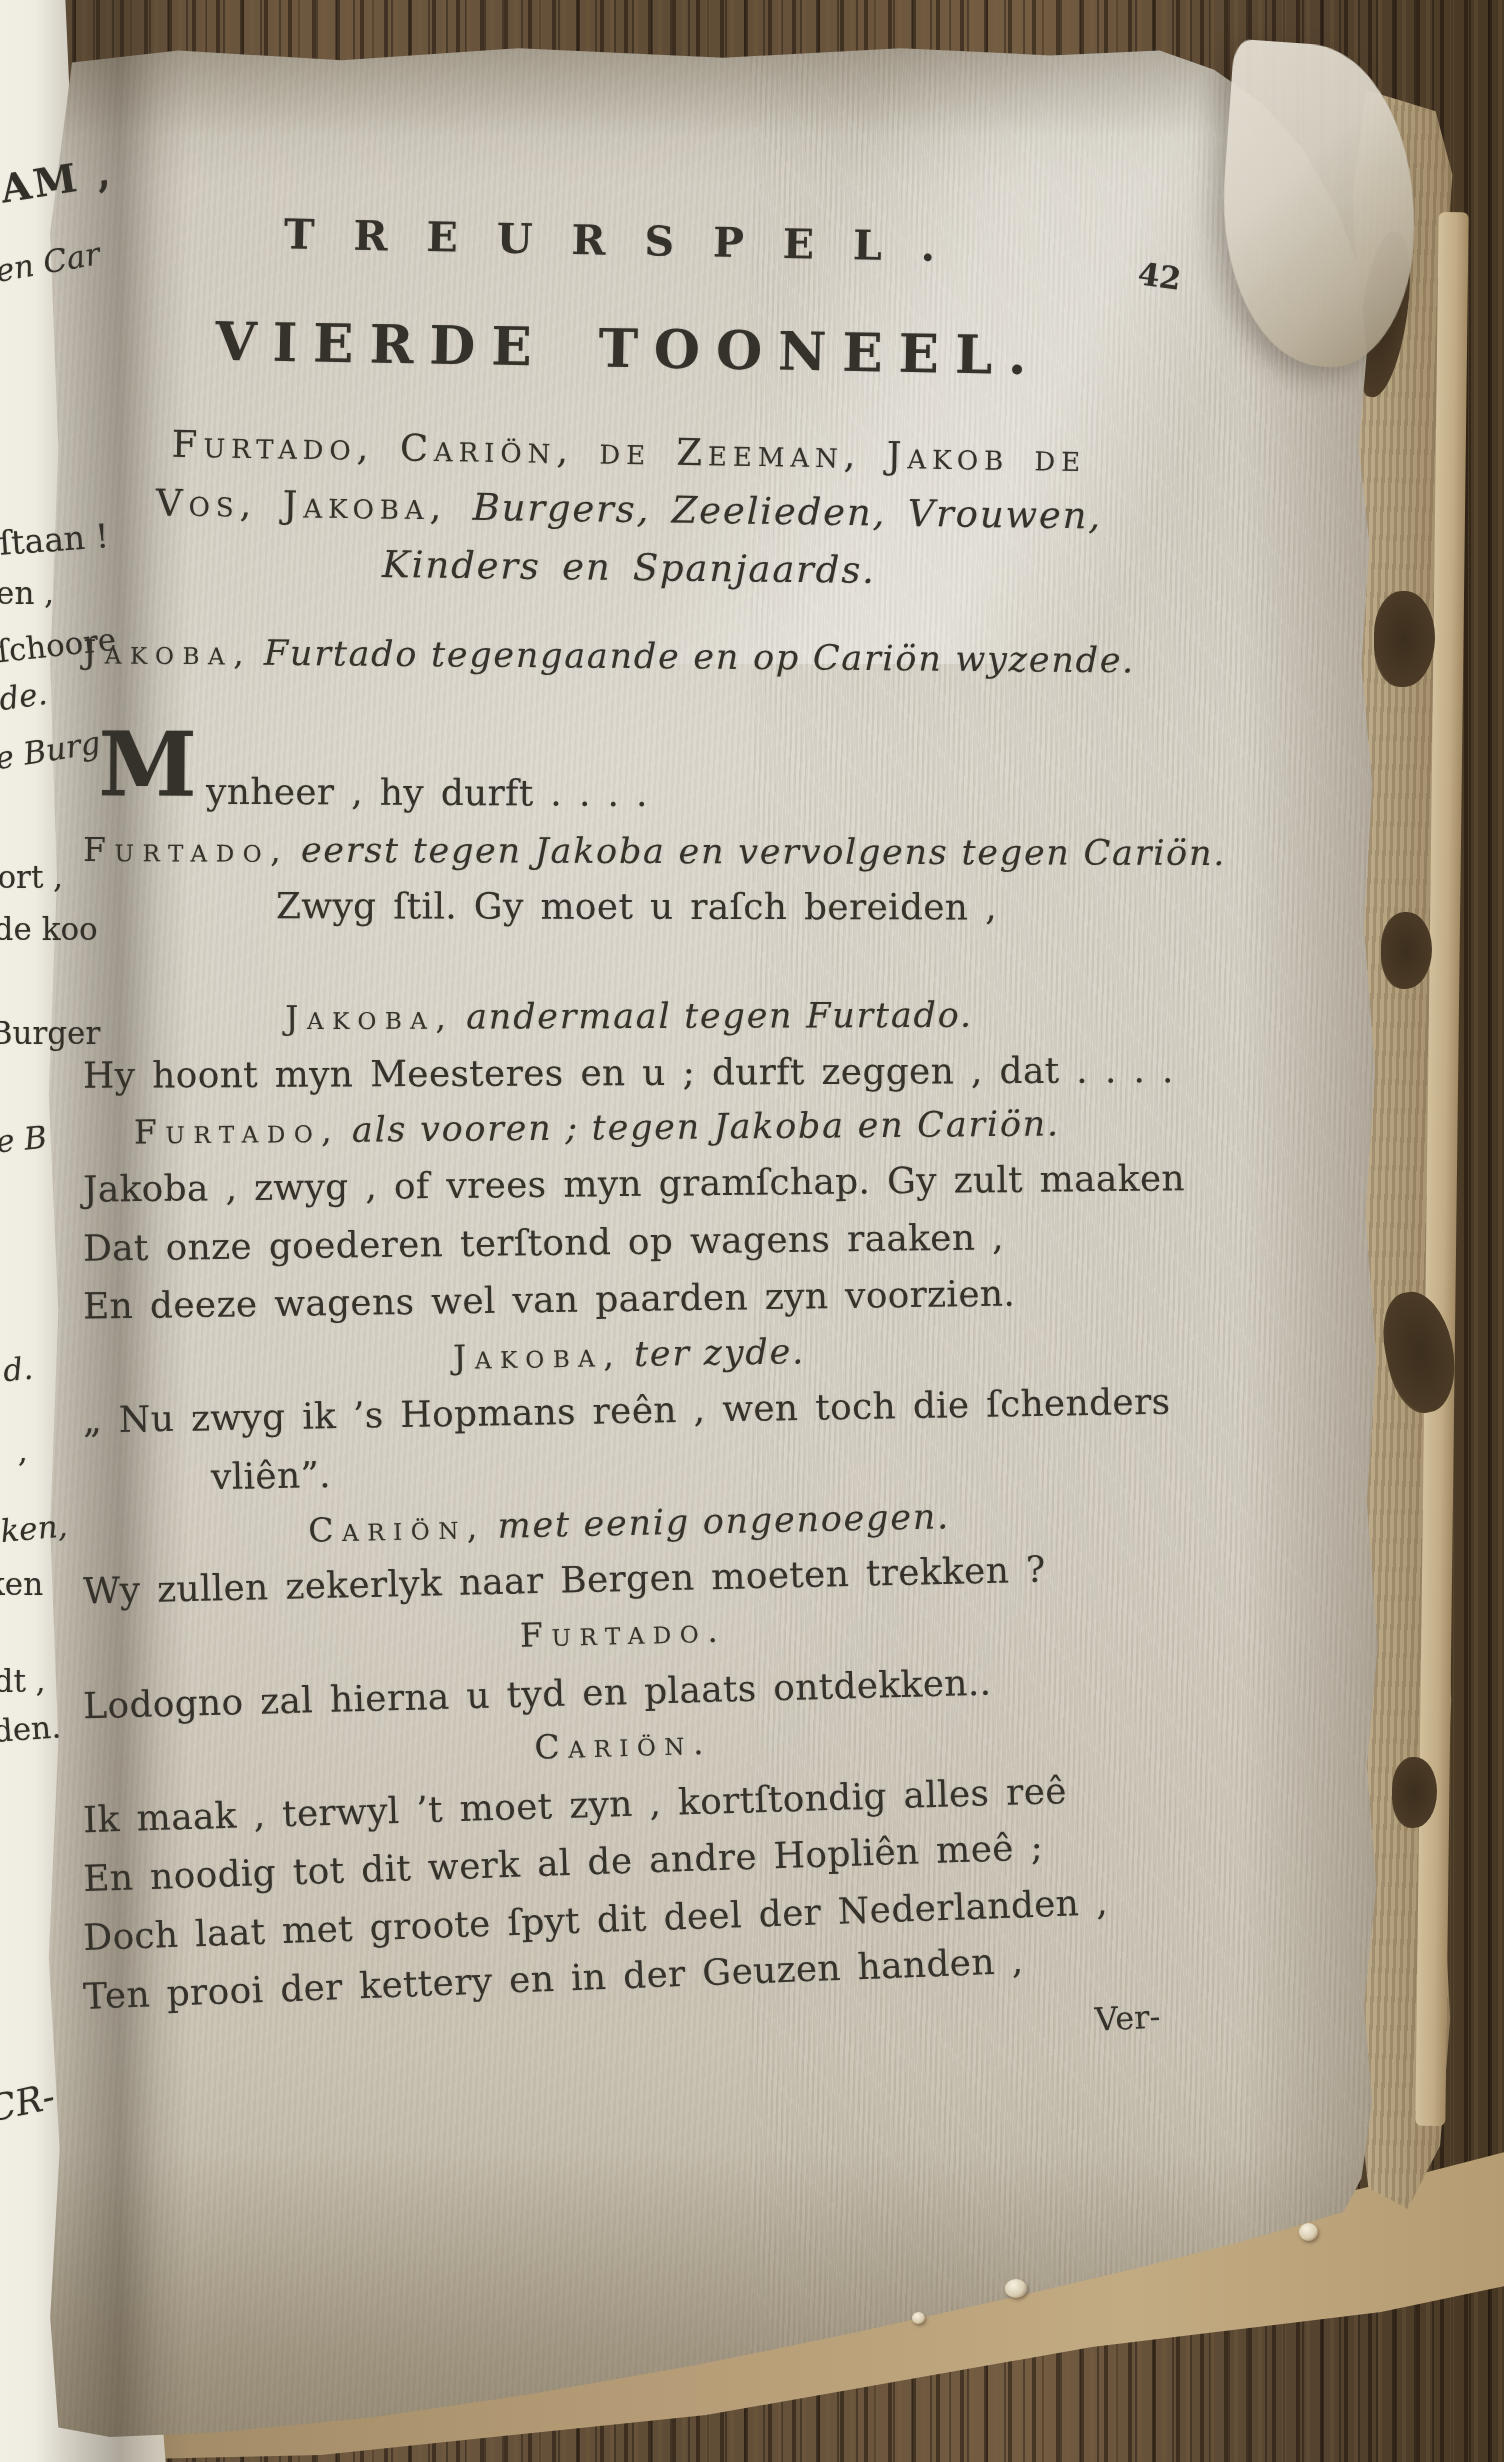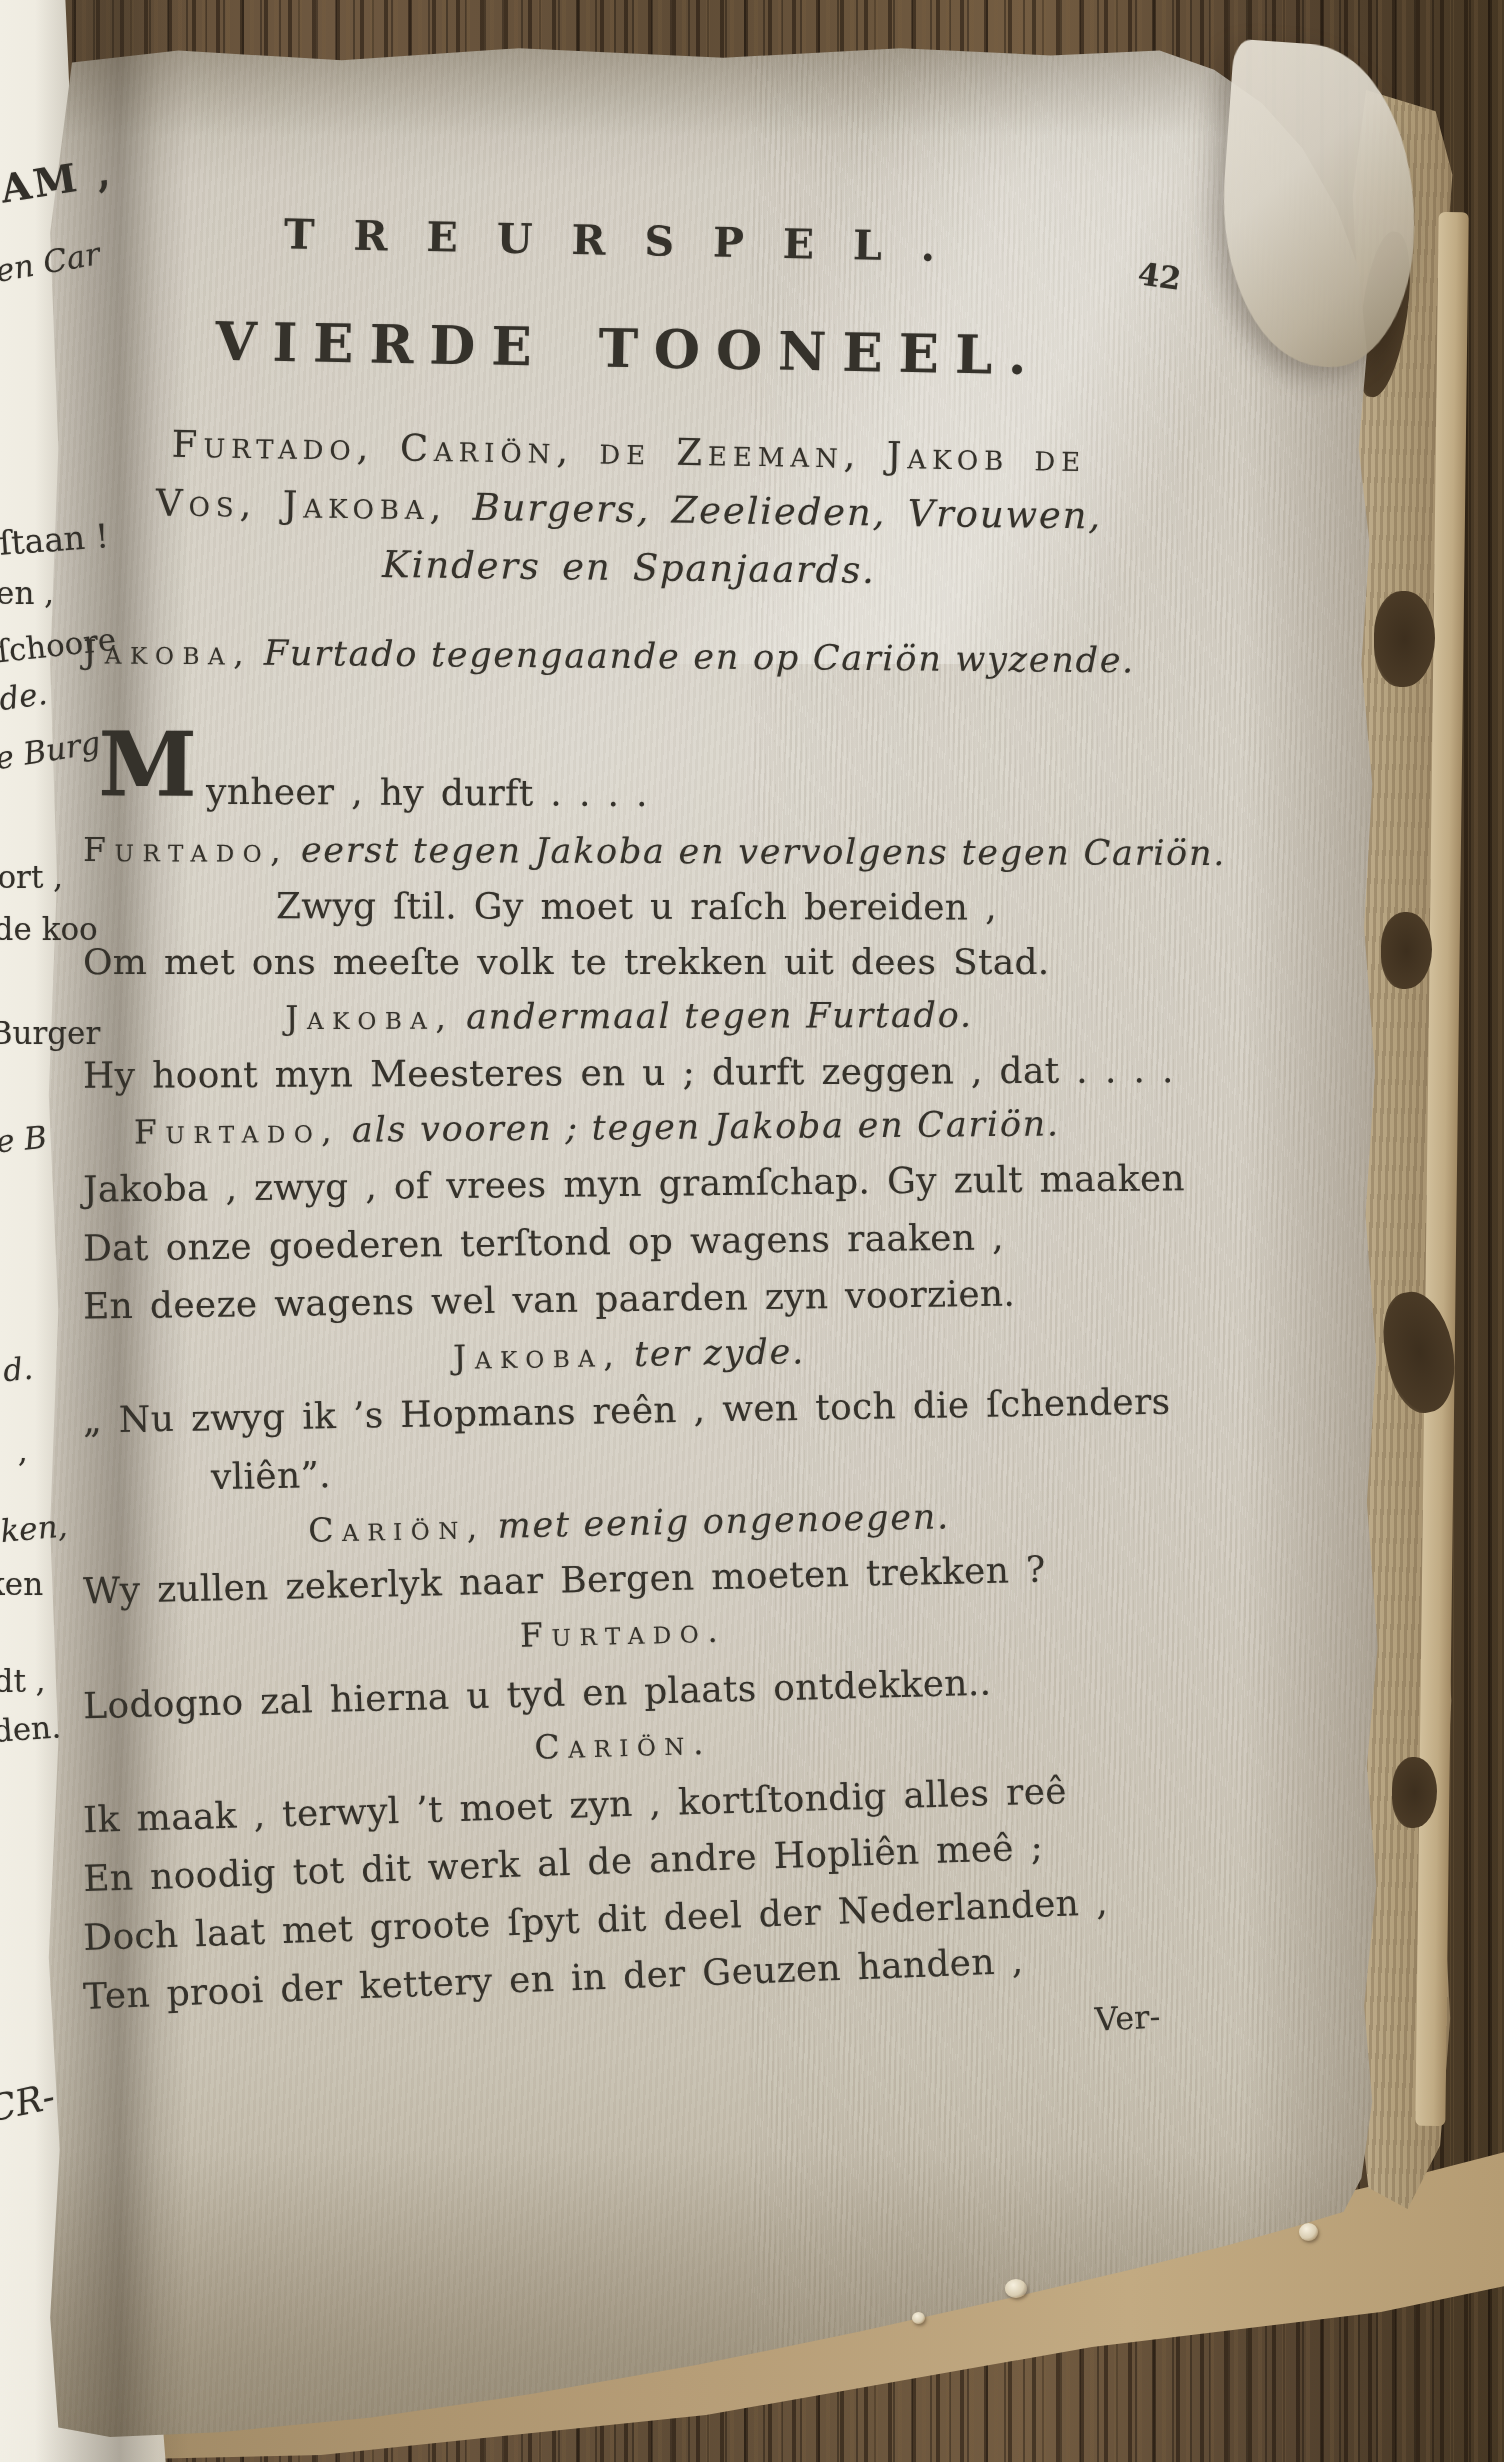--- a/index.html
+++ b/index.html
@@ -203,21 +203,20 @@
   <div class="ln center cast r-p08" style="top:487px"><span>Vos, Jakoba, </span><span class="it">Burgers, Zeelieden, Vrouwen,</span></div>
   <div class="ln center cast r-p07" style="top:545px"><span class="it">Kinders en Spanjaards.</span></div>
 
   <div class="ln r-p05" style="top:635px"><span class="sp-name">Jakoba,</span><span class="dir-it">Furtado tegengaande en op Cariön wyzende.</span></div>
 
   <div class="ln verse r-p03" style="top:731px"><span class="dropcap">M</span><span style="display:inline-block;padding-top:41px">ynheer , hy durft . . . .</span></div>
 
   <div class="ln r-p02" style="top:830px"><span class="sp-name">Furtado,</span><span class="dir-it">eerst tegen Jakoba en vervolgens tegen Cariön.</span></div>
 
   <div class="ln verse r-p01" style="top:885px;padding-left:193px">Zwyg ſtil.  Gy moet u raſch bereiden ,</div>
-  <div class="ln verse r-00" style="top:940px">Om met ons meeſte volk te trekken uit dees Stad.</div>
 
   <div class="ln center r-m02" style="top:995px"><span class="sp-name">Jakoba,</span><span class="dir-it">andermaal tegen Furtado.</span></div>
 
   <div class="ln verse r-m03" style="top:1051px">Hy hoont myn Meesteres en u ; durft zeggen , dat . . . .</div>
 
   <div class="ln r-m05" style="top:1106px;padding-left:51px"><span class="sp-name">Furtado,</span><span class="dir-it">als vooren ; tegen Jakoba en Cariön.</span></div>
 
   <div class="ln verse r-m06" style="top:1162px">Jakoba , zwyg , of vrees myn gramſchap. Gy zult maaken</div>
   <div class="ln verse r-m07" style="top:1220px">Dat onze goederen terſtond op wagens raaken ,</div>
   <div class="ln verse r-m08" style="top:1277px">En deeze wagens wel van paarden zyn voorzien.</div>

